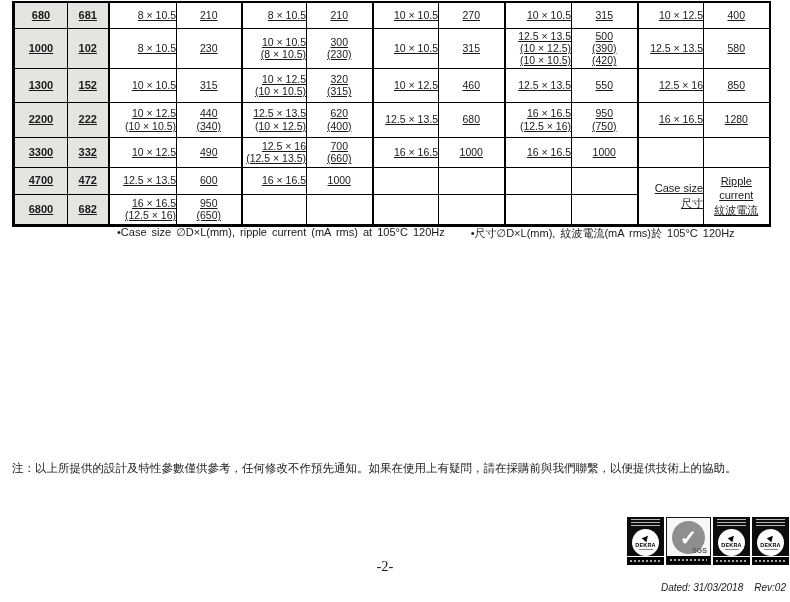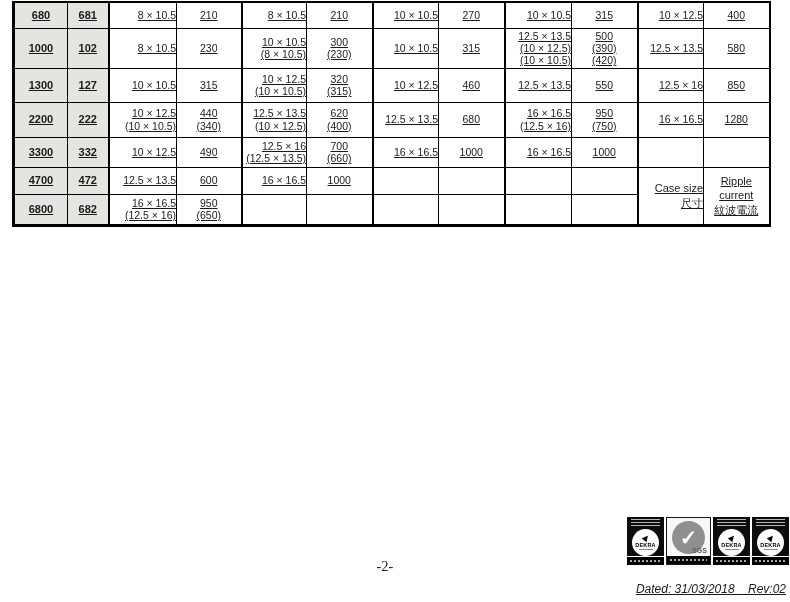--- a/index.html
+++ b/index.html
@@ -65,21 +65,21 @@
     font-size:21px;font-weight:bold;display:flex;align-items:center;justify-content:center;
     margin-top:3px;
   }
   .sgs-word{position:absolute;right:3px;bottom:10px;font-size:7px;font-weight:bold;color:#5a5a5a;}
   
   .page-num{
     position:absolute;left:0;top:558px;width:770px;text-align:center;
     font-family:"Liberation Serif", serif;font-size:14.5px;
   }
   .dated{
-    position:absolute;right:4px;top:582px;font-size:12px;font-style:italic;white-space:pre;text-decoration:underline;
+    position:absolute;right:4px;top:582px;font-size:10px;font-style:italic;white-space:pre;
   }
 </style>
 </head>
 <body>
 
 <table class="spec-table">
   <colgroup>
     <col style="width:54px">
       <col style="width:41px">
     <col style="width:68px">
@@ -123,21 +123,21 @@
 (10 × 12.5)
 (10 × 10.5)</td>
     <td>500
 (390)
 (420)</td>
     <td class="gl">12.5 × 13.5</td>
     <td>580</td>
   </tr>
   <tr style="height:34px">
     <td class="hdr">1300</td>
-    <td class="hdr">127</td>
+    <td class="hdr">152</td>
     <td class="gl">10 × 10.5</td>
     <td>315</td>
     <td class="gl">10 × 12.5
 (10 × 10.5)</td>
     <td>320
 (315)</td>
     <td class="gl">10 × 12.5</td>
     <td>460</td>
     <td class="gl">12.5 × 13.5</td>
     <td>550</td>
@@ -208,23 +208,26 @@
     <td></td>
     <td class="gl"></td>
     <td></td>
     <td class="gl"></td>
     <td></td>
   </tr>
 </tbody>
   </table>
 
 <div class="footnote">
+  <span>•Case size ∅D×L(mm), ripple current (mA rms) at 105°C 120Hz</span>
+  <span>•尺寸∅D×L(mm), 紋波電流(mA rms)於 105°C 120Hz</span>
 </div>
 
 <div class="note">
+  <div class="zh-line">注：以上所提供的設計及特性參數僅供參考，任何修改不作預先通知。如果在使用上有疑問，請在採購前與我們聯繫，以便提供技術上的協助。</div>
 </div>
 
 <div class="badges">
   <div class="badge">
     <div class="mtext"></div>
     <div class="circle">
       <span class="dekra-arrow"></span>
       <span class="dekra-word">DEKRA</span>
       <span class="script"></span>
     </div>

